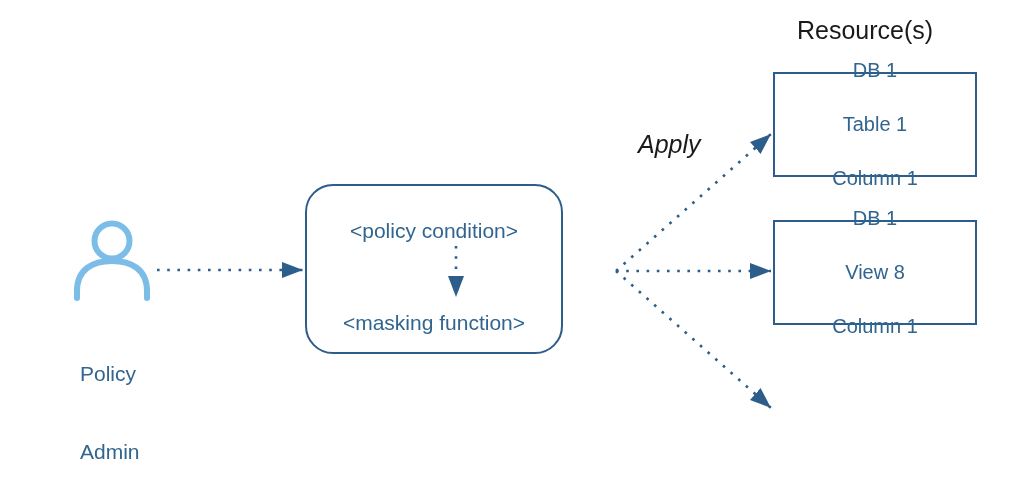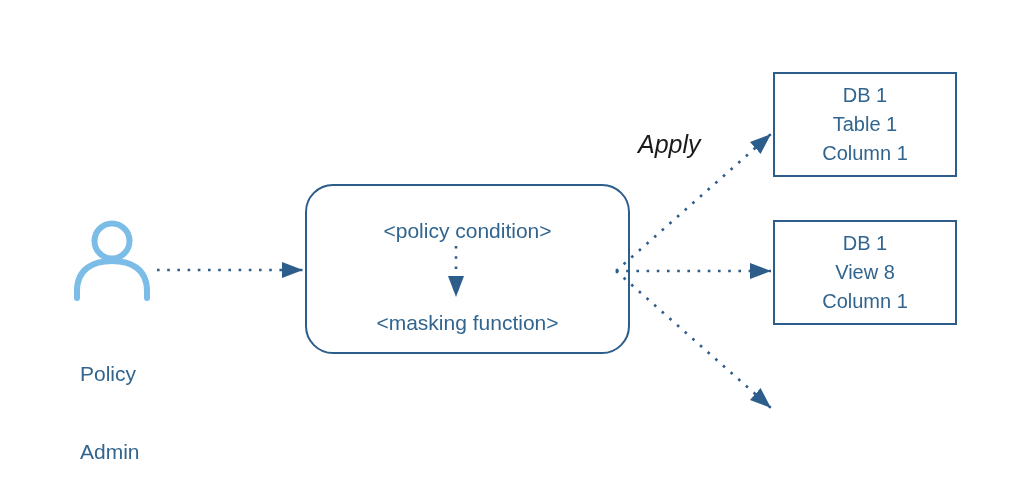--- a/index.html
+++ b/index.html
@@ -28,31 +28,31 @@
   .arrowhead{fill:var(--dark-blue);stroke:none;}
   .person-stroke{stroke:var(--light-blue);fill:none;stroke-width:6;stroke-linecap:round;}
   .label{position:absolute;white-space:pre;}
   .heading{font-size:25px;color:var(--black);}
   .blue-text{color:var(--text-blue);}
   .actor-label{left:80px;top:309px;font-size:21px;line-height:26px;}
   .policy-title{left:305px;top:130px;width:310px;text-align:center;}
   .apply-label{left:638px;top:130px;font-style:italic;}
   .resources-title{left:770px;top:16px;width:190px;text-align:center;}
   .policy-box{
-    position:absolute;left:305px;top:184px;width:325px;height:170px;
+    position:absolute;left:305px;top:184px;width:258px;height:170px;
     border:2px solid var(--dark-blue);border-radius:28px;background:transparent;
   }
   .policy-line{position:absolute;left:0;width:100%;text-align:center;font-size:21px;}
   .policy-condition{top:33px;}
   .policy-function{top:125px;}
   .resource-box{
-    position:absolute;left:773px;width:184px;height:105px;
+    position:absolute;left:773px;width:204px;height:105px;
     border:2px solid var(--dark-blue);background:transparent;
     display:flex;flex-direction:column;align-items:center;justify-content:center;
-    font-size:20px;line-height:29px;text-align:center;
+    font-size:20px;line-height:29px;text-align:center;gap:25px;
   }
   .resource-box-1{top:72px;}
   .resource-box-2{top:220px;}
   .resource-box-3{top:364px;}
 </style>
 </head>
 <body>
 
 <div class="canvas">
 
@@ -83,20 +83,21 @@
   </div>
 
 
   <div class="policy-box">
     <div class="policy-line policy-condition blue-text">&lt;policy condition&gt;</div>
     <div class="policy-line policy-function blue-text">&lt;masking function&gt;</div>
   </div>
 
   <div class="label heading apply-label">Apply</div>
 
+  <div class="label heading resources-title">Resource(s)</div>
 
   <div class="resource-box resource-box-1 blue-text">
     <div>DB 1</div>
     <div>Table 1</div>
     <div>Column 1</div>
   </div>
 
   <div class="resource-box resource-box-2 blue-text">
     <div>DB 1</div>
     <div>View 8</div>

